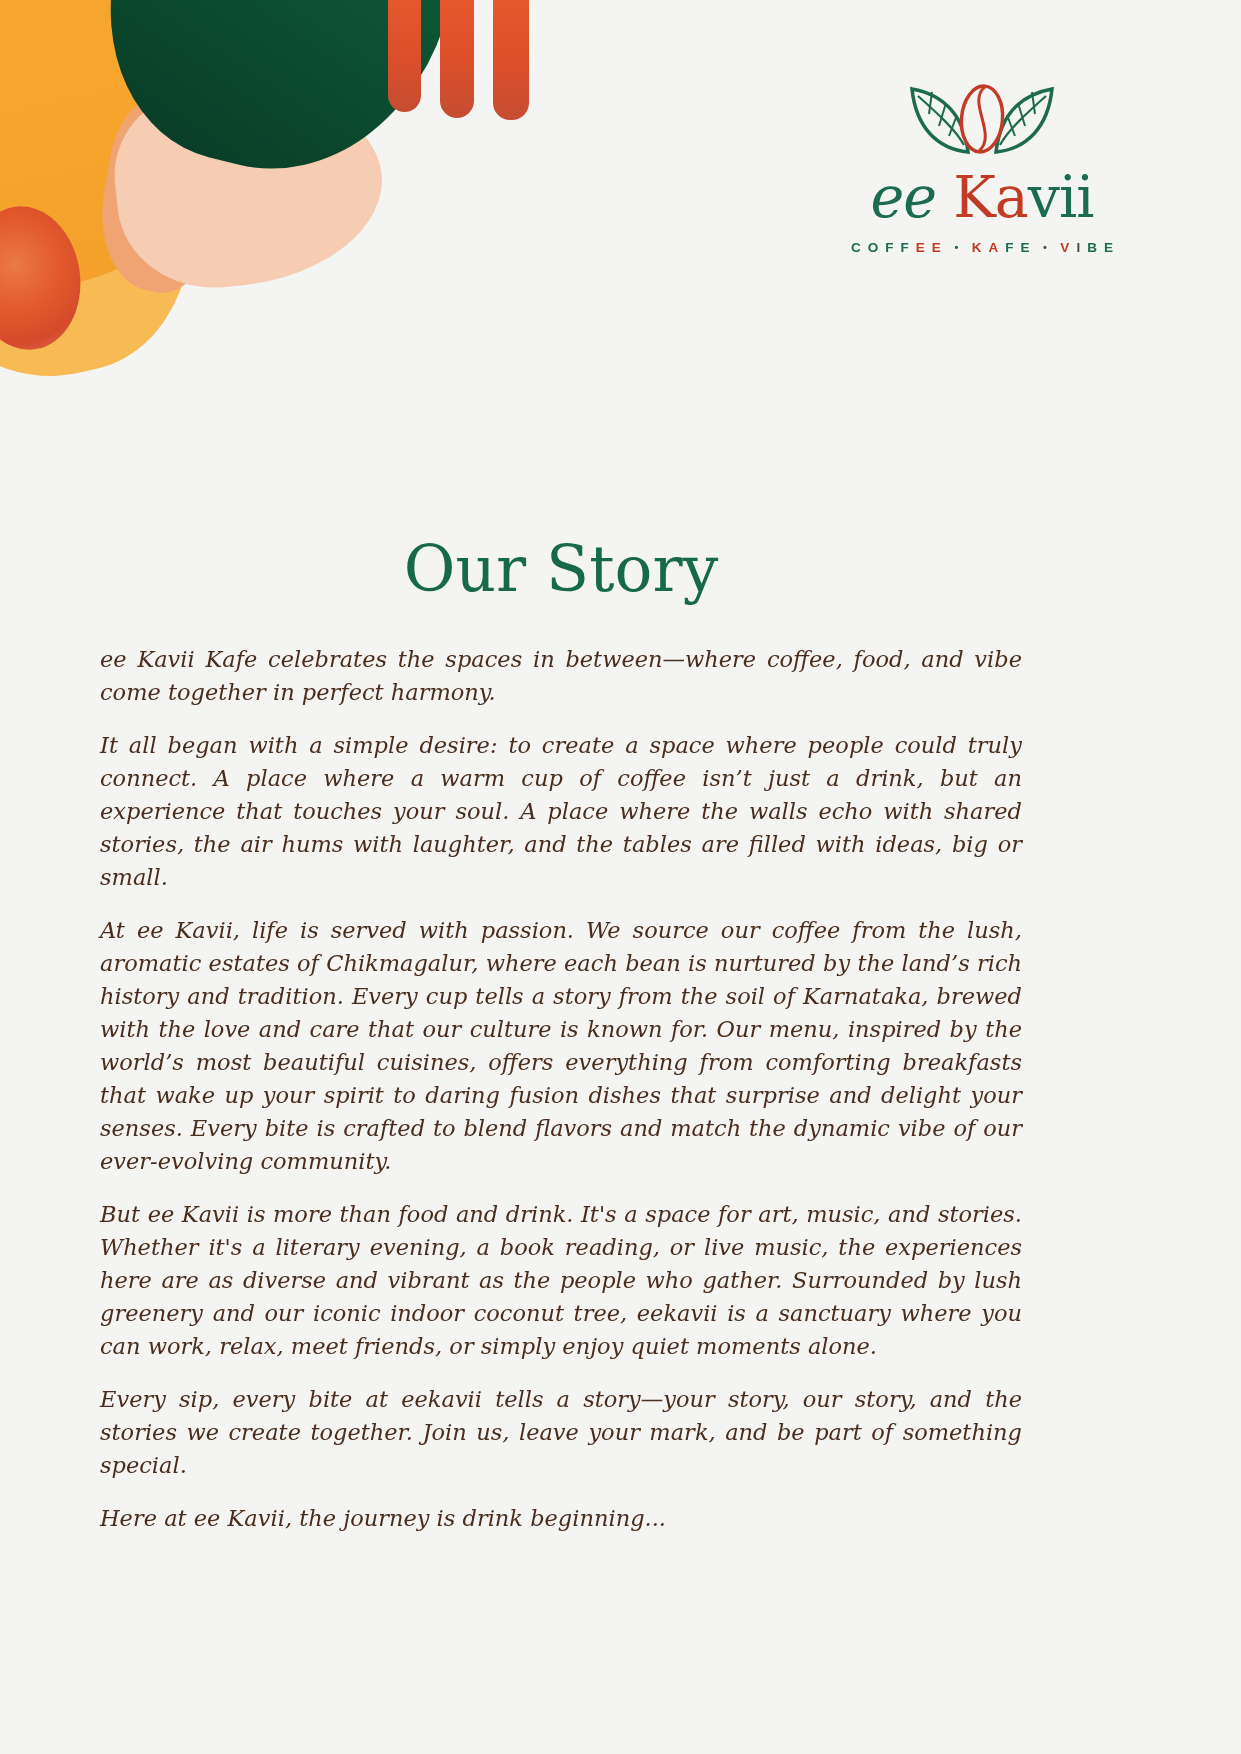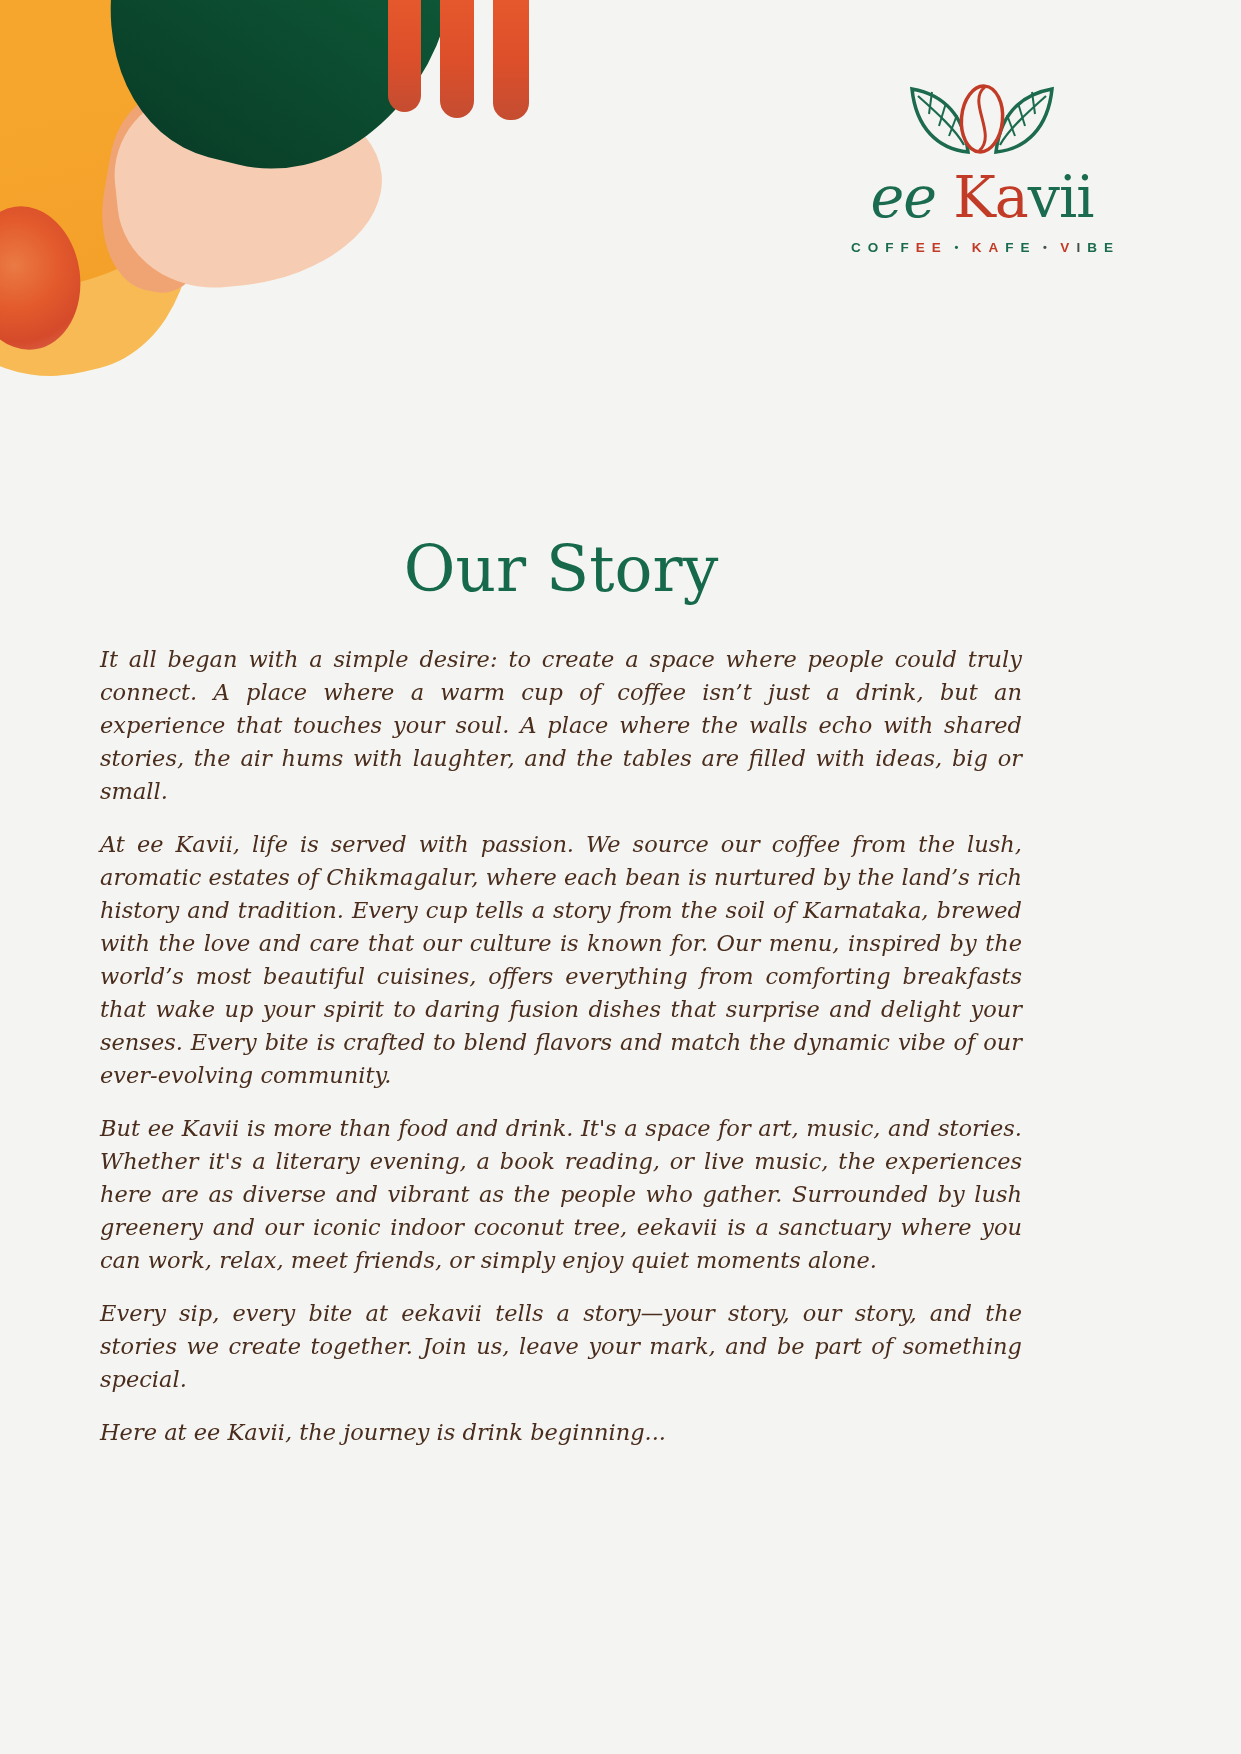--- a/index.html
+++ b/index.html
@@ -162,20 +162,21 @@
         <span class="r">V</span>
         <span class="d">I</span>
         <span class="g">B</span>
         <span class="g">E</span>
       </div>
   </div>
 
   <div class="content">
     <h1 class="story-heading">Our Story</h1>
     <div class="story-body">
+        <p>ee Kavii Kafe celebrates the spaces in between—where coffee, food, and vibe come together in perfect harmony.</p>
         <p>It all began with a simple desire: to create a space where people could truly connect. A place where a warm cup of coffee isn’t just a drink, but an experience that touches your soul. A place where the walls echo with shared stories, the air hums with laughter, and the tables are filled with ideas, big or small.</p>
         <p>At ee Kavii, life is served with passion. We source our coffee from the lush, aromatic estates of Chikmagalur, where each bean is nurtured by the land’s rich history and tradition. Every cup tells a story from the soil of Karnataka, brewed with the love and care that our culture is known for. Our menu, inspired by the world’s most beautiful cuisines, offers everything from comforting breakfasts that wake up your spirit to daring fusion dishes that surprise and delight your senses. Every bite is crafted to blend flavors and match the dynamic vibe of our ever-evolving community.</p>
         <p>But ee Kavii is more than food and drink. It's a space for art, music, and stories. Whether it's a literary evening, a book reading, or live music, the experiences here are as diverse and vibrant as the people who gather. Surrounded by lush greenery and our iconic indoor coconut tree, eekavii is a sanctuary where you can work, relax, meet friends, or simply enjoy quiet moments alone.</p>
         <p>Every sip, every bite at eekavii tells a story—your story, our story, and the stories we create together. Join us, leave your mark, and be part of something special.</p>
         <p>Here at ee Kavii, the journey is drink beginning...</p>
       </div>
   </div>
 
 </div>
 

